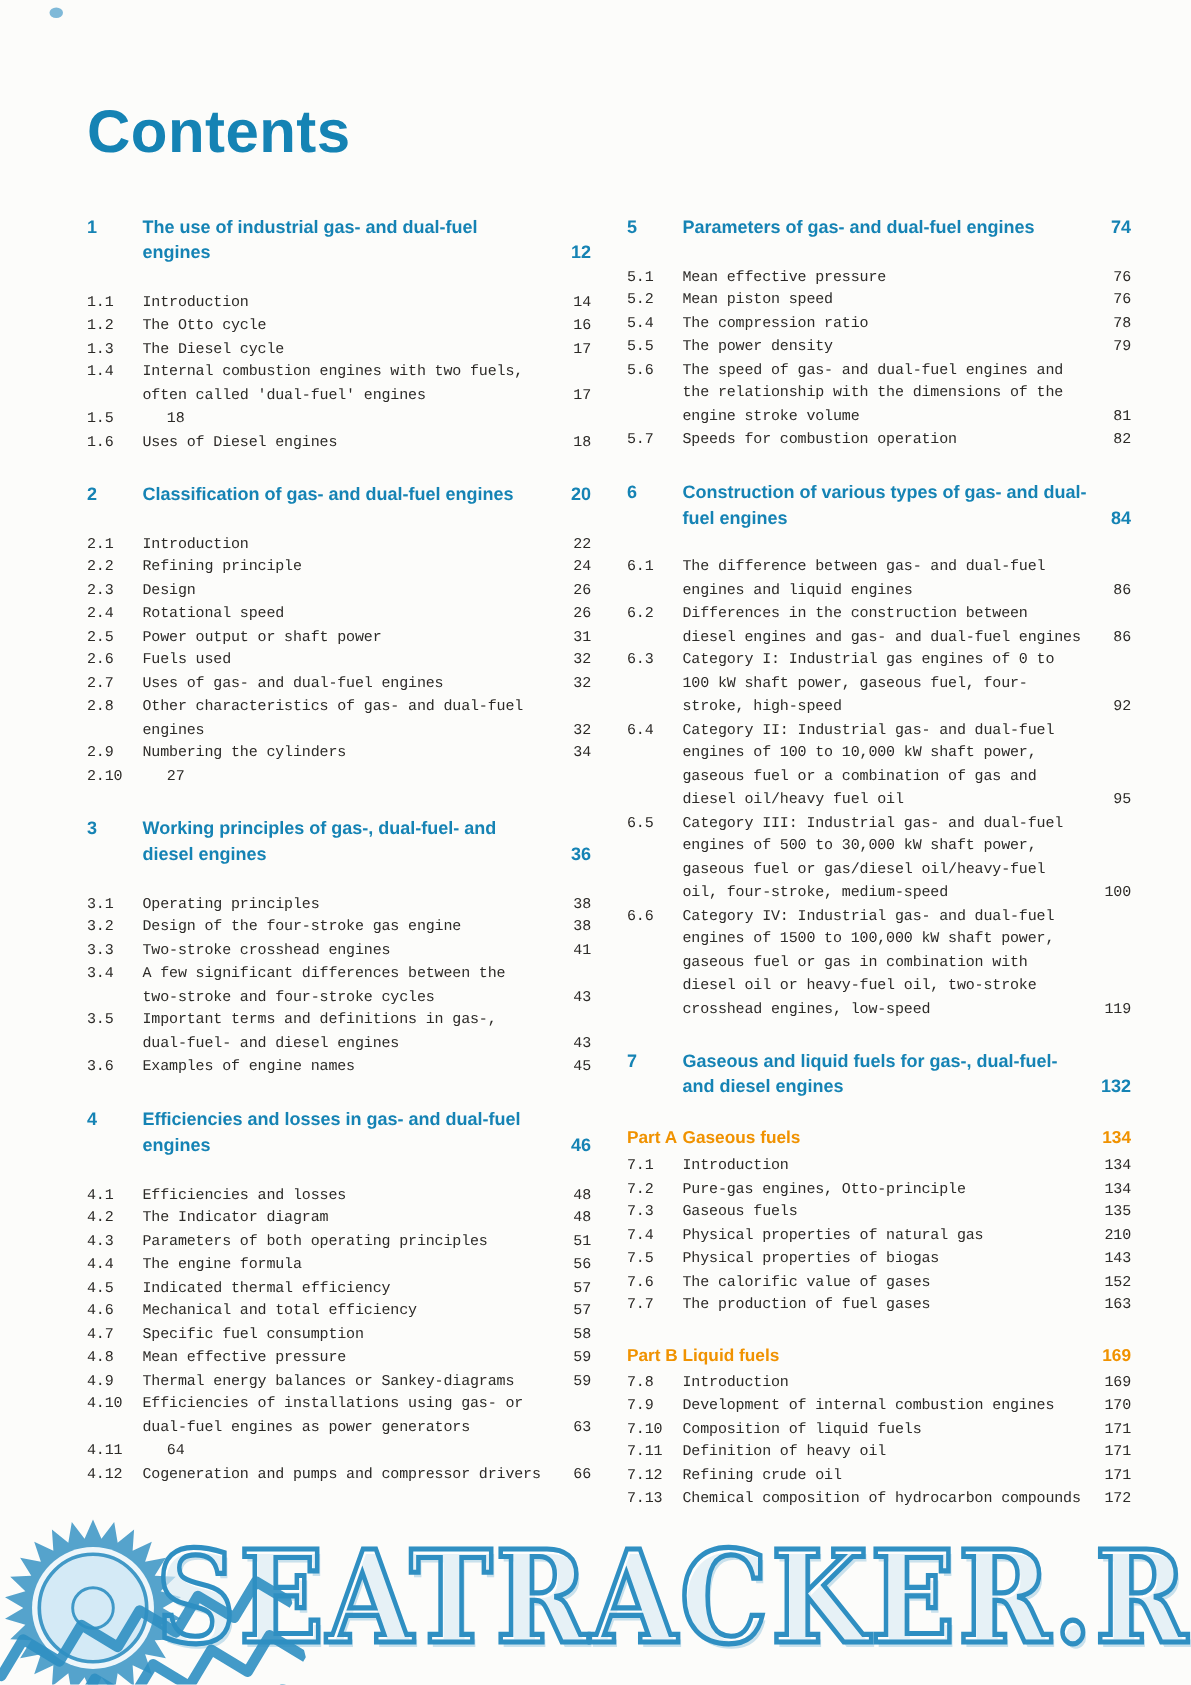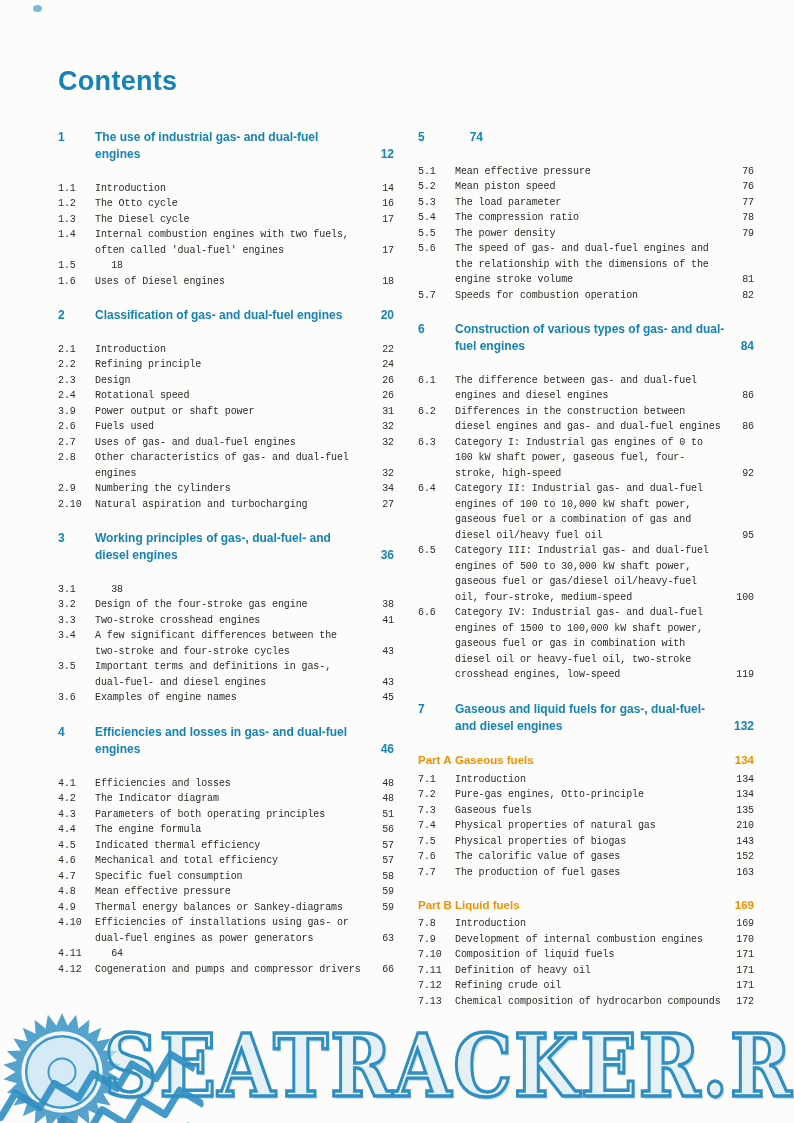--- a/index.html
+++ b/index.html
@@ -12,21 +12,21 @@
     font-family: "Liberation Serif", serif;
   }
   .page { position:absolute; inset:0; padding:66px 40px 0 58px; }
 
   .speck { position:absolute; left:33px; top:5px; width:9px; height:7px;
            border-radius:50%; background:#5fa8cf; opacity:.8; }
 
   h1.title {
     font-family:"Liberation Sans", sans-serif;
     font-weight:700;
-    font-size:27px;
+    font-size:40px;
     letter-spacing:.3px;
     color: var(--heading-blue, #1583b4);
     margin-bottom:32px;
   }
 
   .cols { display:flex; gap:24px; }
   .col  { flex:1; min-width:0; }
 
   .toc-section { margin-bottom:18px; }
 
@@ -159,21 +159,21 @@
             <span class="num">2.3</span>
             <span class="ttl">Design</span>
             <span class="pg">26</span>
           </div>
           <div class="row entry">
             <span class="num">2.4</span>
             <span class="ttl">Rotational speed</span>
             <span class="pg">26</span>
           </div>
           <div class="row entry">
-            <span class="num">3.9</span>
+            <span class="num">2.5</span>
             <span class="ttl">Power output or shaft power</span>
             <span class="pg">31</span>
           </div>
           <div class="row entry">
             <span class="num">2.6</span>
             <span class="ttl">Fuels used</span>
             <span class="pg">32</span>
           </div>
           <div class="row entry">
             <span class="num">2.7</span>
@@ -185,32 +185,32 @@
             <span class="ttl">Other characteristics of gas- and dual-fuel engines</span>
             <span class="pg">32</span>
           </div>
           <div class="row entry">
             <span class="num">2.9</span>
             <span class="ttl">Numbering the cylinders</span>
             <span class="pg">34</span>
           </div>
           <div class="row entry">
             <span class="num">2.10</span>
-            <span class="ttl">Natural aspiration and turbocharging</span>
             <span class="pg">27</span>
           </div>
         </section>
         <section class="toc-section">
           <div class="row heading">
             <span class="num">3</span>
             <span class="ttl">Working principles of gas-, dual-fuel- and diesel engines</span>
             <span class="pg">36</span>
           </div>
           <div class="row entry">
             <span class="num">3.1</span>
+            <span class="ttl">Operating principles</span>
             <span class="pg">38</span>
           </div>
           <div class="row entry">
             <span class="num">3.2</span>
             <span class="ttl">Design of the four-stroke gas engine</span>
             <span class="pg">38</span>
           </div>
           <div class="row entry">
             <span class="num">3.3</span>
             <span class="ttl">Two-stroke crosshead engines</span>
@@ -296,38 +296,34 @@
             <span class="num">4.12</span>
             <span class="ttl">Cogeneration and pumps and compressor drivers</span>
             <span class="pg">66</span>
           </div>
         </section>
       </div>
     <div class="col" id="col-right">
         <section class="toc-section">
           <div class="row heading">
             <span class="num">5</span>
+            <span class="ttl">Parameters of gas- and dual-fuel engines</span>
             <span class="pg">74</span>
           </div>
           <div class="row entry">
             <span class="num">5.1</span>
             <span class="ttl">Mean effective pressure</span>
             <span class="pg">76</span>
           </div>
           <div class="row entry">
             <span class="num">5.2</span>
             <span class="ttl">Mean piston speed</span>
             <span class="pg">76</span>
           </div>
           <div class="row entry">
-            <span class="num">5.3</span>
-            <span class="ttl">The load parameter</span>
-            <span class="pg">77</span>
-          </div>
-          <div class="row entry">
             <span class="num">5.4</span>
             <span class="ttl">The compression ratio</span>
             <span class="pg">78</span>
           </div>
           <div class="row entry">
             <span class="num">5.5</span>
             <span class="ttl">The power density</span>
             <span class="pg">79</span>
           </div>
           <div class="row entry">
@@ -342,21 +338,21 @@
           </div>
         </section>
         <section class="toc-section">
           <div class="row heading">
             <span class="num">6</span>
             <span class="ttl">Construction of various types of gas- and dual-fuel engines</span>
             <span class="pg">84</span>
           </div>
           <div class="row entry">
             <span class="num">6.1</span>
-            <span class="ttl">The difference between gas- and dual-fuel engines and diesel engines</span>
+            <span class="ttl">The difference between gas- and dual-fuel engines and liquid engines</span>
             <span class="pg">86</span>
           </div>
           <div class="row entry">
             <span class="num">6.2</span>
             <span class="ttl">Differences in the construction between diesel engines and gas- and dual-fuel engines</span>
             <span class="pg">86</span>
           </div>
           <div class="row entry">
             <span class="num">6.3</span>
             <span class="ttl">Category I: Industrial gas engines of 0 to 100 kW shaft power, gaseous fuel, four-stroke, high-speed</span>

